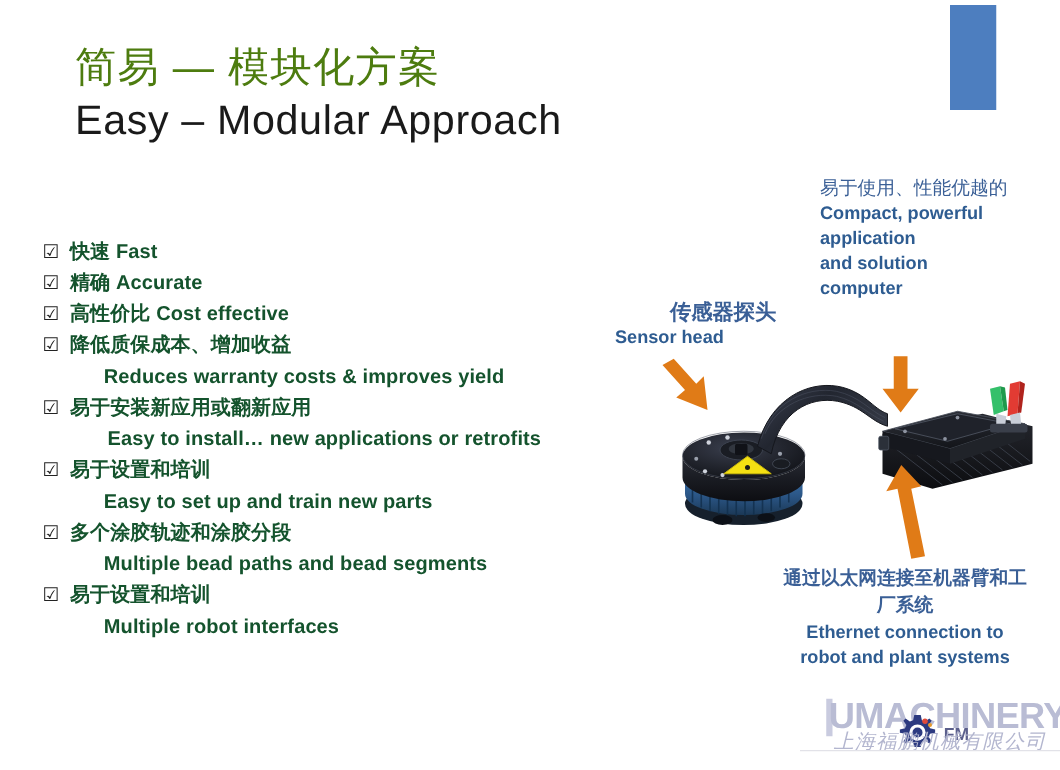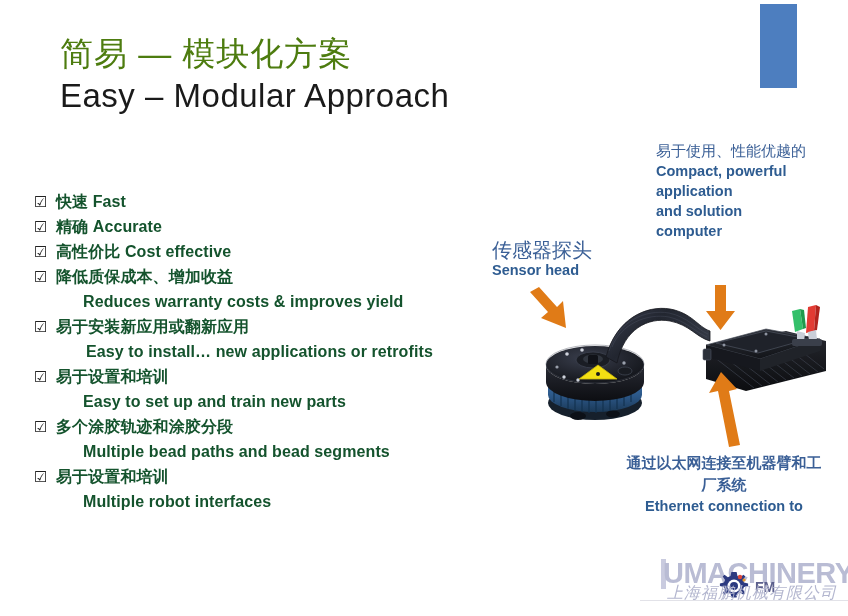--- a/index.html
+++ b/index.html
@@ -42,21 +42,21 @@
   .blt-row.sub .blt-txt{padding-left:27px;}
   .blt-row.sub2 .blt-txt{padding-left:30px;}
 
   
   .callout{
     position:absolute;font-size:14.5px;font-weight:bold;color:#2e5c91;
     line-height:20px;
   }
   .callout .cn{font-weight:400;color:#3a5f96;}
   .co-sensor{left:492px;top:240px;width:140px;text-align:left;}
-  .co-sensor .cn{font-size:20px;line-height:20px;font-weight:400;}
+  .co-sensor .cn{font-size:17px;line-height:20px;font-weight:700;margin-left:44px;}
   .co-computer{left:656px;top:140px;width:180px;text-align:left;}
   .co-computer .cn{font-size:15px;line-height:21px;font-weight:400;}
   .co-ethernet{left:608px;top:452px;width:232px;text-align:center;}
   .co-ethernet .cn{font-size:15px;line-height:22px;font-weight:700;}
 
   
   .photo{position:absolute;left:520px;top:285px;width:320px;height:165px;}
 
   
   .logo{position:absolute;left:655px;top:555px;width:190px;height:52px;}
@@ -157,20 +157,21 @@
     <div>Compact, powerful</div>
     <div>application</div>
     <div>and solution</div>
     <div>computer</div>
   </div>
 
   <div class="callout co-ethernet">
     <div class="cn">通过以太网连接至机器臂和工</div>
     <div class="cn">厂系统</div>
     <div>Ethernet  connection to</div>
+    <div>robot and plant systems</div>
   </div>
 
   <div class="photo">
     <svg viewBox="0 0 320 165" width="320" height="165" xmlns="http://www.w3.org/2000/svg">
       <defs>
         <radialGradient id="topPlate" cx="42%" cy="32%" r="72%">
           <stop offset="0%" stop-color="#3a3f4e"></stop>
           <stop offset="55%" stop-color="#23262f"></stop>
           <stop offset="100%" stop-color="#111318"></stop>
         </radialGradient>

